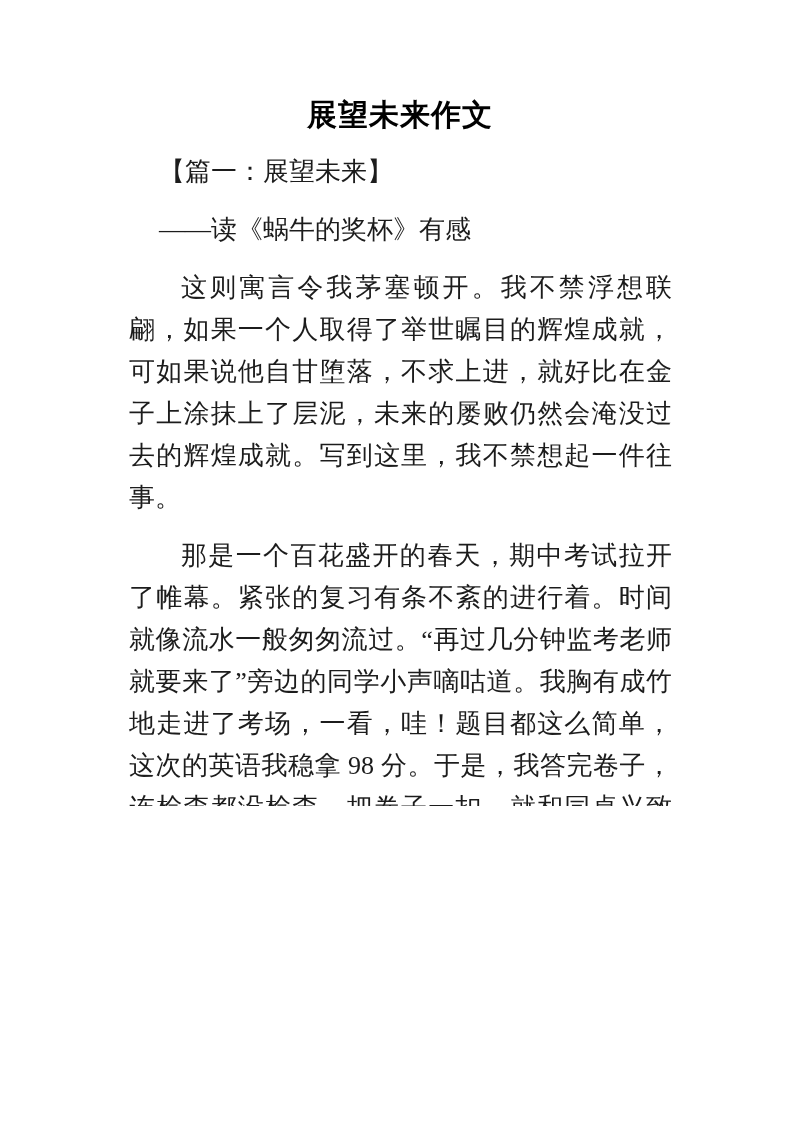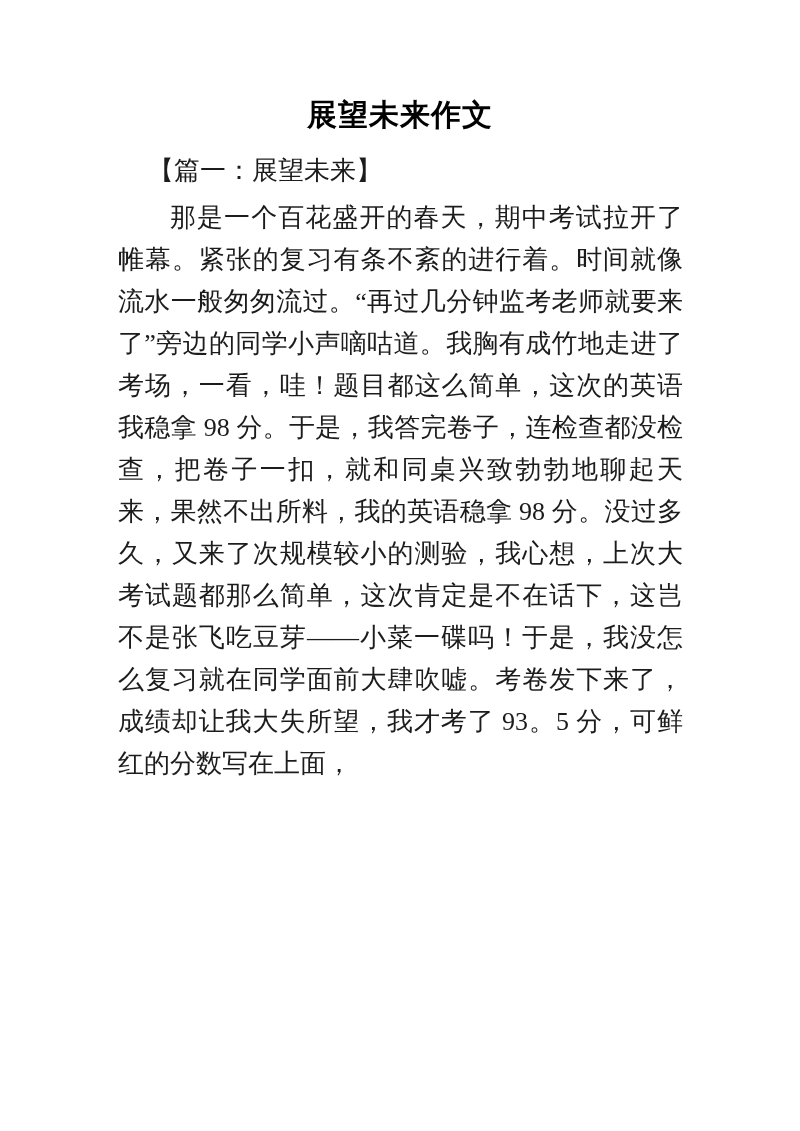--- a/index.html
+++ b/index.html
@@ -30,34 +30,36 @@
     color: #000000;
     letter-spacing: 1px;
   }
   .doc-body {
     margin: 15px 112px 0 113px;
     font-size: 26px;
     line-height: 42px;
     text-align: justify;
   }
   .doc-body p {
-    margin: 5px;
+    margin: 16px;
     padding: 0;
   }
   .heading-line {
     text-indent: 1.15em;
   }
   .para {
     text-indent: 2em;
   }
 </style>
 </head>
 <body>
 
 <div class="page">
   <h1 class="doc-title">展望未来作文</h1>
   <div class="doc-body">
     <p class="heading-line">【篇一：展望未来】</p>
+    <p class="heading-line">——读《蜗牛的奖杯》有感</p>
     <div>
+        <p class="para">这则寓言令我茅塞顿开。我不禁浮想联翩，如果一个人取得了举世瞩目的辉煌成就，可如果说他自甘堕落，不求上进，就好比在金子上涂抹上了层泥，未来的屡败仍然会淹没过去的辉煌成就。写到这里，我不禁想起一件往事。</p>
         <p class="para">那是一个百花盛开的春天，期中考试拉开了帷幕。紧张的复习有条不紊的进行着。时间就像流水一般匆匆流过。“再过几分钟监考老师就要来了”旁边的同学小声嘀咕道。我胸有成竹地走进了考场，一看，哇！题目都这么简单，这次的英语我稳拿 98 分。于是，我答完卷子，连检查都没检查，把卷子一扣，就和同桌兴致勃勃地聊起天来，果然不出所料，我的英语稳拿 98 分。没过多久，又来了次规模较小的测验，我心想，上次大考试题都那么简单，这次肯定是不在话下，这岂不是张飞吃豆芽——小菜一碟吗！于是，我没怎么复习就在同学面前大肆吹嘘。考卷发下来了，成绩却让我大失所望，我才考了 93。5 分，可鲜红的分数写在上面，</p>
       </div>
   </div>
 </div>
 
 </body></html>

